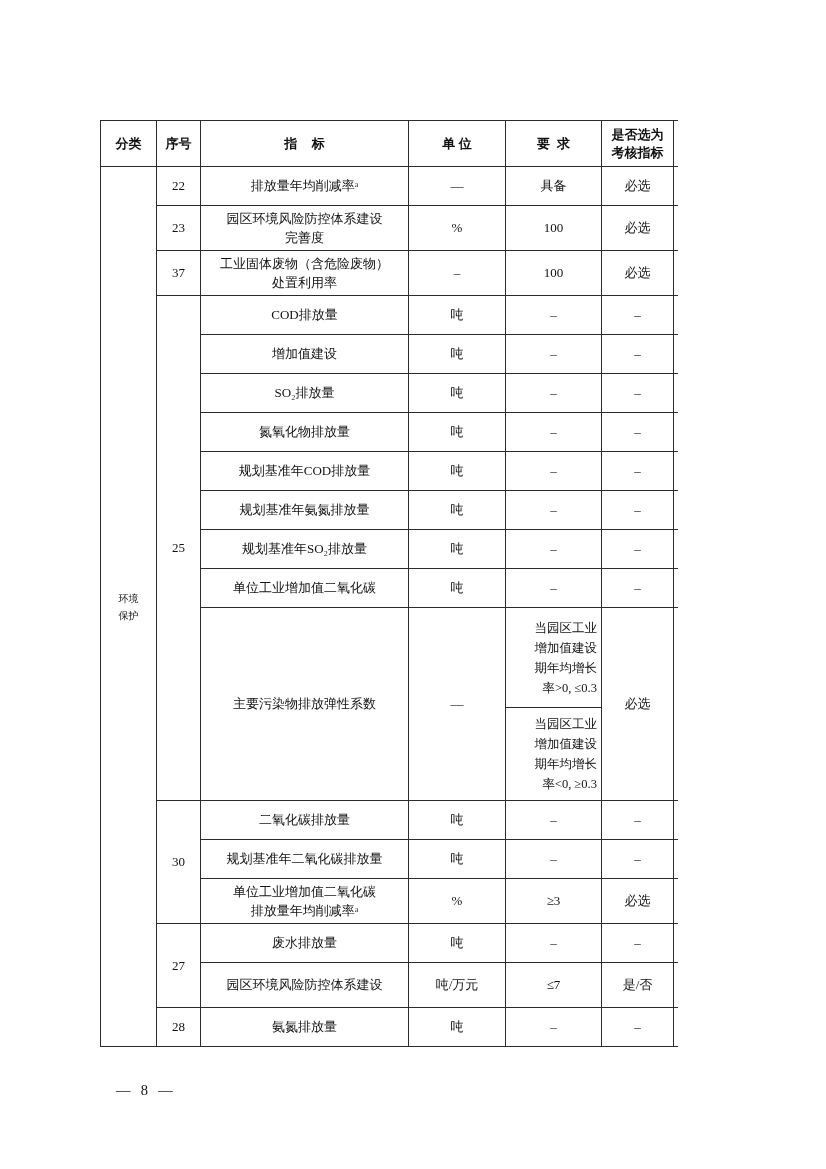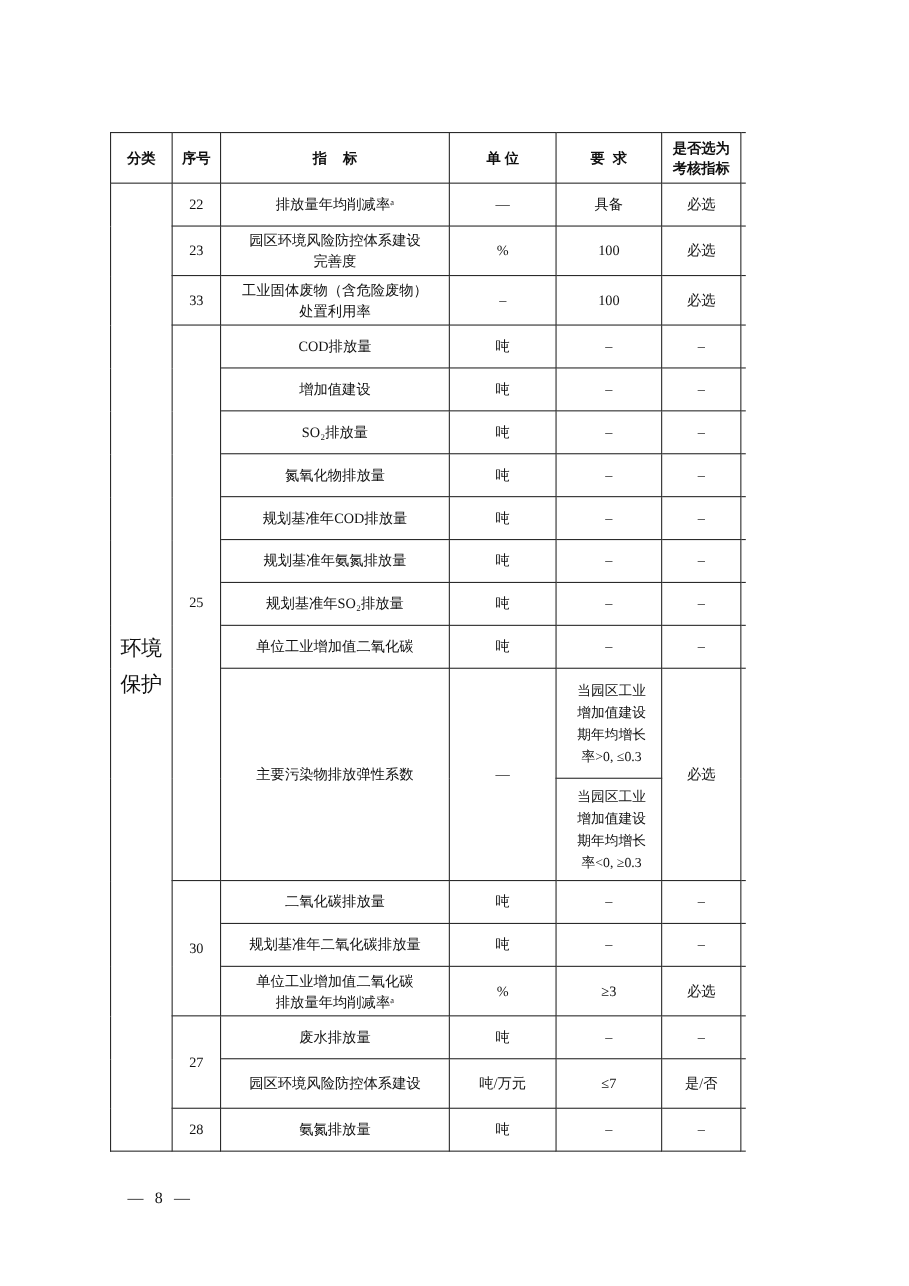--- a/index.html
+++ b/index.html
@@ -28,24 +28,24 @@
   .indicator-table thead th {
     font-family:"Liberation Sans","DejaVu Sans",sans-serif;
     font-weight:bold; font-size:13px; line-height:1.35;
   }
   tr.hh  { height:46px; }
   tr.h39 { height:39px; }
   tr.h45 { height:45px; }
   tr.h100{ height:100px; }
   tr.h88 { height:88px; }
   td.reqblock {
-    text-align:center; padding:6px 4px 6px 9px;
+    text-align:right; padding:6px 4px 6px 9px;
     font-size:12.5px; line-height:1.6;
   }
-  td.category-col { font-size:19px; line-height:1.7; }
+  td.category-col { font-size:10px; line-height:1.7; }
   .footer {
     position:absolute; left:116px; top:1082px;
     font-size:14.5px; letter-spacing:1px; white-space:pre;
     color:#111111;
   }
 </style>
 </head>
 <body>
 
 <div class="page">
@@ -86,21 +86,21 @@
       <tr class="h45">
         <td>23</td>
         <td>园区环境风险防控体系建设
 完善度</td>
         <td>%</td>
         <td>100</td>
         <td>必选</td>
         <td></td>
       </tr>
       <tr class="h45">
-        <td>33</td>
+        <td>37</td>
         <td>工业固体废物（含危险废物）
 处置利用率</td>
         <td>–</td>
         <td>100</td>
         <td>必选</td>
         <td></td>
       </tr>
       <tr class="h39">
         <td rowspan="10">25</td>
         <td>COD排放量</td>

